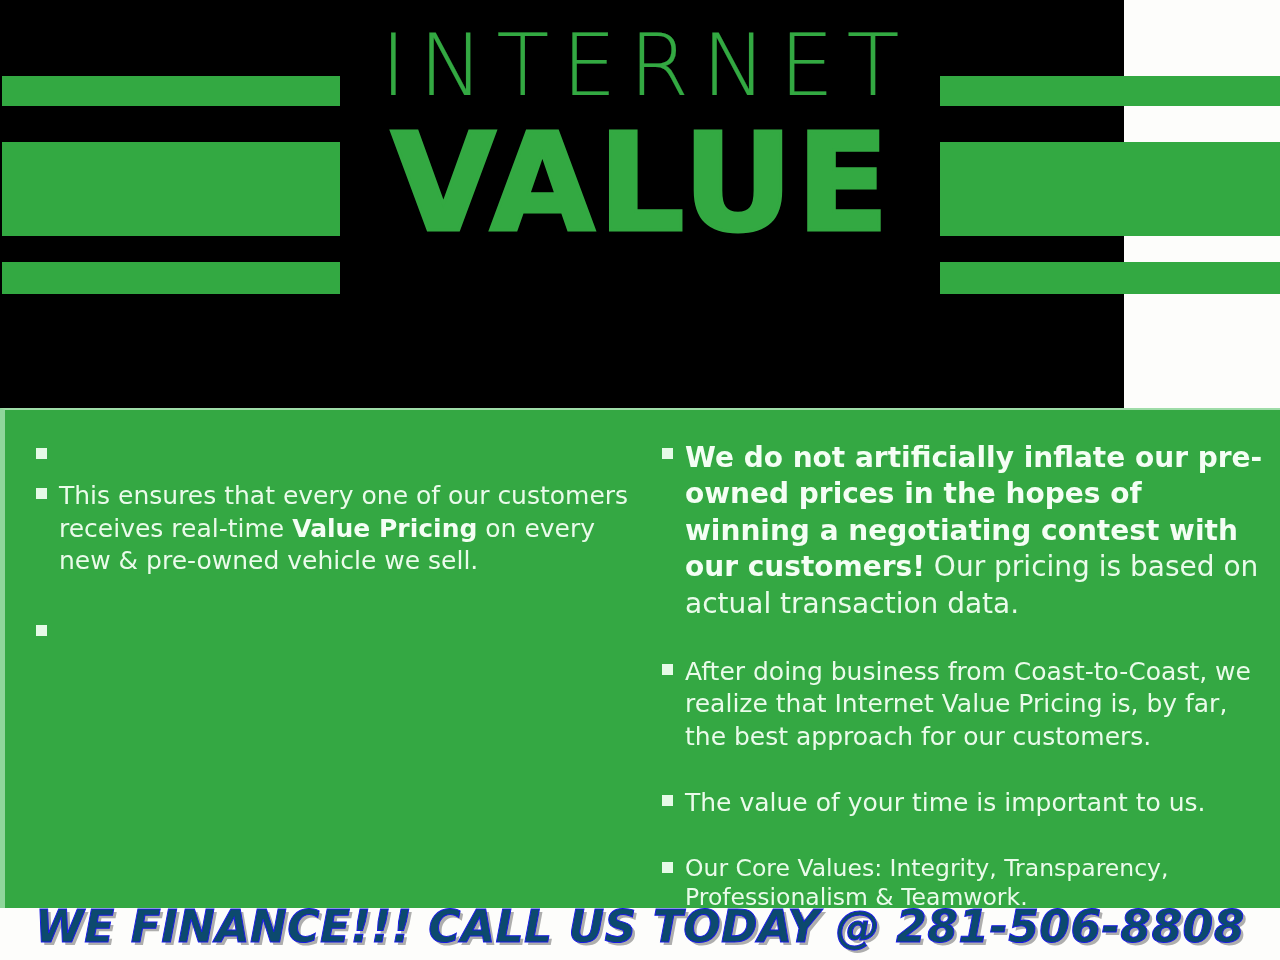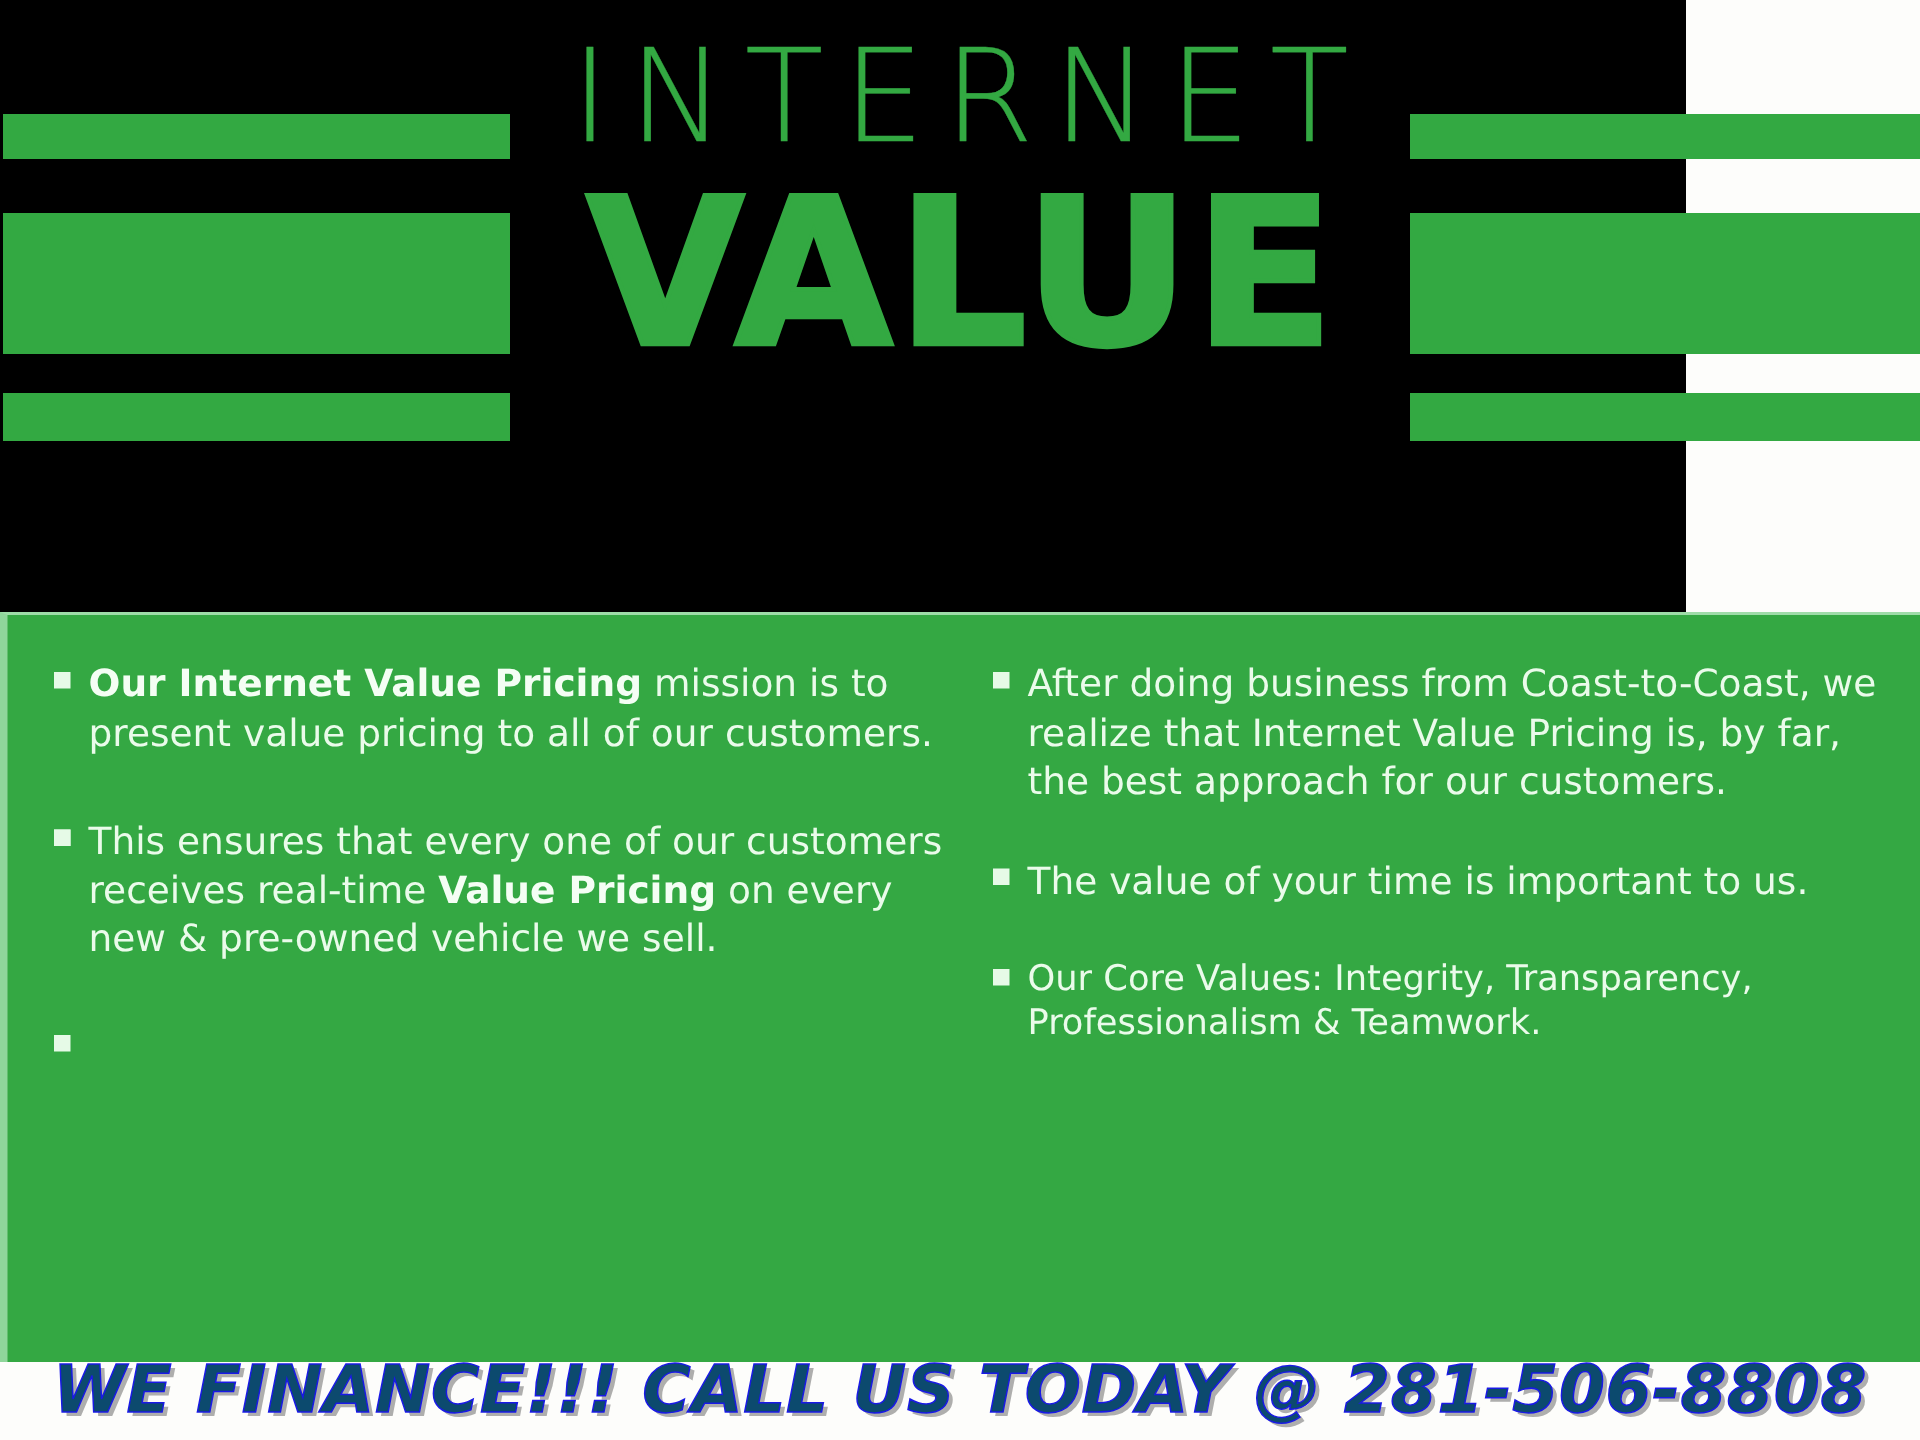--- a/index.html
+++ b/index.html
@@ -181,42 +181,42 @@
     <div class="bar bar-r3"></div>
 
     <div class="logo-word" id="logo-internet">INTERNET</div>
     <div class="logo-word" id="logo-value">VALUE</div>
   </div>
 
   <div id="green-panel">
 
     <div class="column" id="col-left">
 
-      <div class="bullet-item">
-        <span class="marker"></span>
-        <span class="bullet-text"><b>Our Internet Value Pricing</b><span> mission is to present value pricing to all of our customers.</span></span>
-      </div>
 
       <div class="bullet-item">
         <span class="marker"></span>
       </div>
 
       <div class="bullet-item">
         <span class="marker"></span>
         <span class="bullet-text"><span>This ensures that every one of our customers receives real-time </span><b>Value Pricing</b><span> on every new &amp; pre-owned vehicle we sell.</span></span>
       </div>
 
       <div class="bullet-item big last">
         <span class="marker"></span>
       </div>
 
     </div>
 
     <div class="column" id="col-right">
 
+      <div class="bullet-item b-first">
+        <span class="marker"></span>
+        <span class="bullet-text"><b>We do not artificially inflate our pre-owned prices in the hopes of winning a negotiating contest with our customers!</b><span> Our pricing is based on actual transaction data.</span></span>
+      </div>
 
       <div class="bullet-item">
         <span class="marker"></span>
         <span class="bullet-text">After doing business from Coast-to-Coast, we realize that Internet Value Pricing is, by far, the best approach for our customers.</span>
       </div>
 
       <div class="bullet-item">
         <span class="marker"></span>
         <span class="bullet-text">The value of your time is important to us.</span>
       </div>

